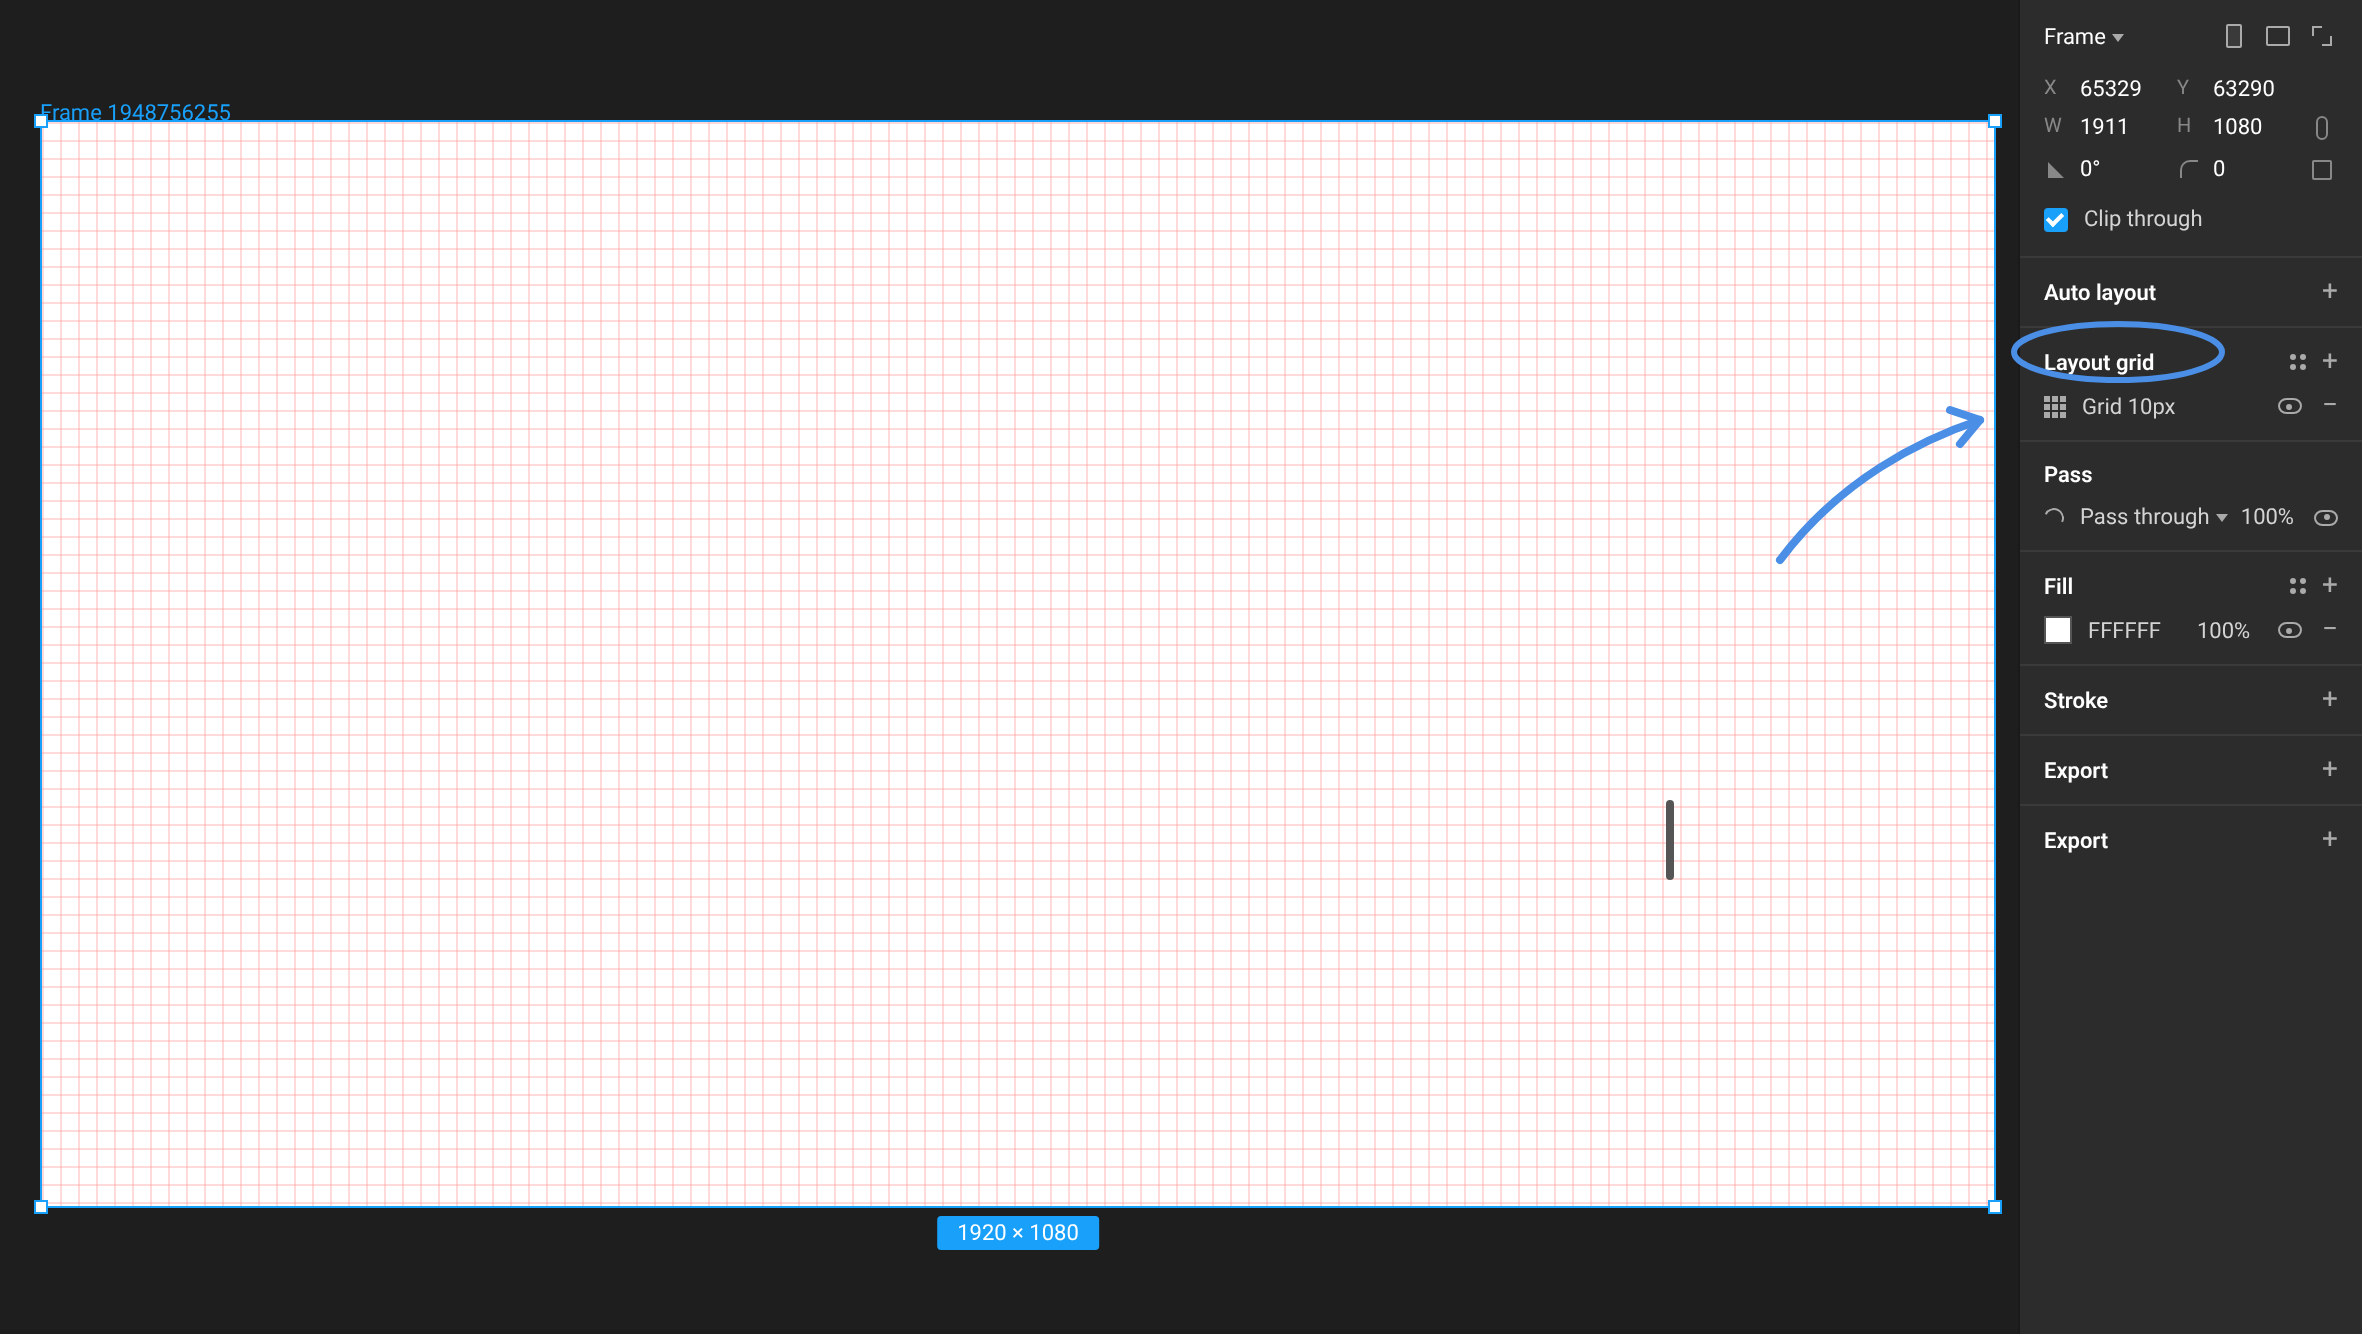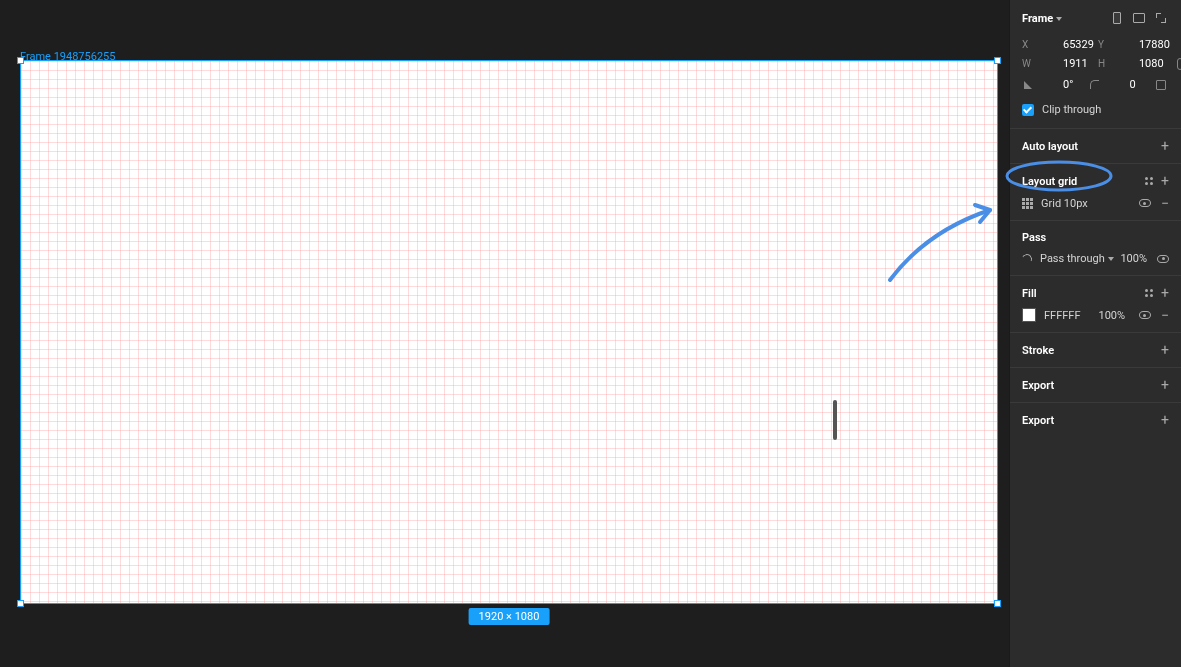--- a/index.html
+++ b/index.html
@@ -88,21 +88,21 @@
     align-items: center;
     justify-content: space-between;
     padding: 10px 12px 8px 12px;
   }
   .panel-header-left {
     display: flex;
     align-items: center;
     gap: 4px;
   }
   .frame-type {
-    font-weight: 700;
+    font-weight: 400;
     color: #fff;
     font-size: 11px;
   }
   .chev-down::after {
     content: "";
     display: inline-block;
     width: 0; height: 0;
     border-left: 3px solid transparent;
     border-right: 3px solid transparent;
     border-top: 4px solid #aaa;
@@ -141,21 +141,21 @@
   .icon-expand::after { bottom: 0; right: 0; border-left: none; border-top: none; }
 
   .prop-grid {
     display: grid;
     grid-template-columns: 14px 1fr 14px 1fr 14px;
     gap: 6px 4px;
     padding: 4px 12px;
     align-items: center;
   }
   .prop-label { color: #888; font-size: 10px; }
-  .prop-val { color: #fff; font-size: 11px; margin-left: 23px; }
+  .prop-val { color: #fff; font-size: 11px; }
   .end-icon {
     width: 12px; height: 12px;
     display: inline-flex;
     align-items: center;
     justify-content: center;
   }
   .link-icon {
     width: 6px; height: 12px;
     border: 1px solid #888;
     border-radius: 3px;
@@ -353,21 +353,21 @@
         <span class="icon-btn">
             <span class="icon-expand"></span>
           </span>
       </div>
     </div>
 
     <div class="prop-grid">
       <span class="prop-label">X</span>
       <span class="prop-val">65329</span>
       <span class="prop-label">Y</span>
-      <span class="prop-val">17880</span>
+      <span class="prop-val">63290</span>
       <span></span>
 
       <span class="prop-label">W</span>
       <span class="prop-val">1911</span>
       <span class="prop-label">H</span>
       <span class="prop-val">1080</span>
       <span class="end-icon">
           <span class="link-icon"></span>
         </span>
     </div>

